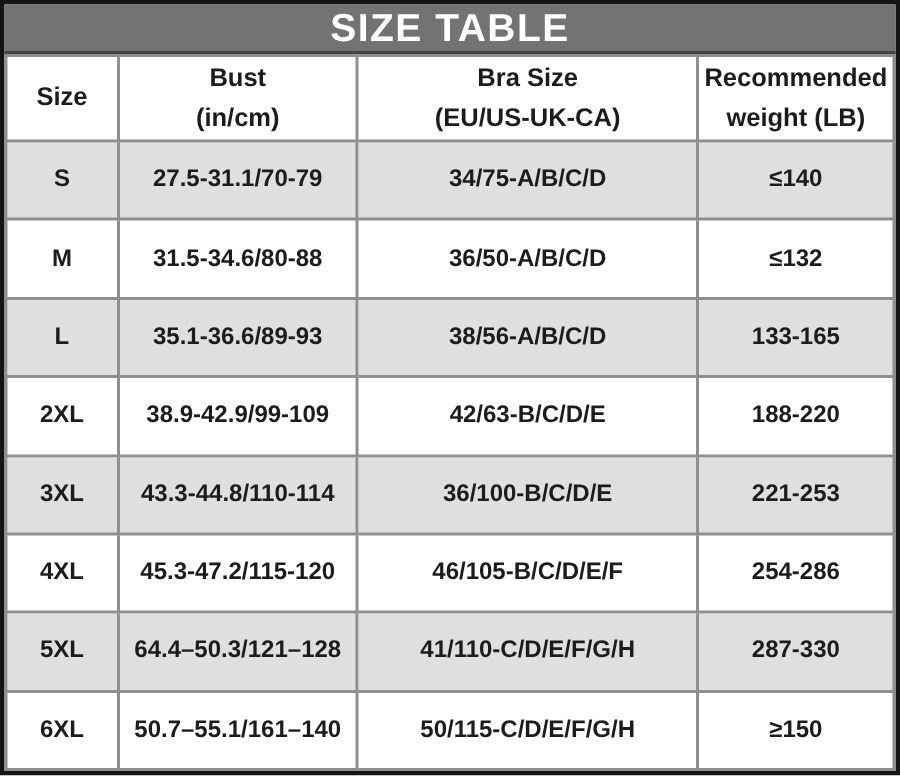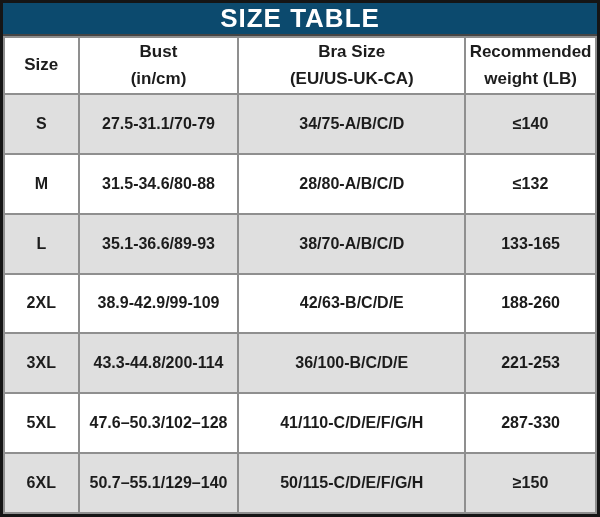--- a/index.html
+++ b/index.html
@@ -15,21 +15,21 @@
     display: flex;
     flex-direction: column;
     font-family: "Liberation Sans", sans-serif;
     font-weight: bold;
     color: #1c1c1c;
     background: #ffffff;
   }
   .title-bar {
     height: 31px;
     flex: 0 0 31px;
-    background: #0c4a6e;
+    background: #737373;
     color: #ffffff;
     font-size: 26px;
     letter-spacing: 1px;
     display: flex;
     align-items: center;
     justify-content: center;
     border-bottom: 2px solid #454545;
   }
   table.size-table {
     flex: 1 1 auto;
@@ -98,48 +98,54 @@
     <tbody>
       <tr>
         <td>S</td>
         <td>27.5-31.1/70-79</td>
         <td>34/75-A/B/C/D</td>
         <td>≤140</td>
       </tr>
       <tr>
         <td>M</td>
         <td>31.5-34.6/80-88</td>
-        <td>28/80-A/B/C/D</td>
+        <td>36/50-A/B/C/D</td>
         <td>≤132</td>
       </tr>
       <tr>
         <td>L</td>
         <td>35.1-36.6/89-93</td>
-        <td>38/70-A/B/C/D</td>
+        <td>38/56-A/B/C/D</td>
         <td>133-165</td>
       </tr>
       <tr>
         <td>2XL</td>
         <td>38.9-42.9/99-109</td>
         <td>42/63-B/C/D/E</td>
-        <td>188-260</td>
+        <td>188-220</td>
       </tr>
       <tr>
         <td>3XL</td>
-        <td>43.3-44.8/200-114</td>
+        <td>43.3-44.8/110-114</td>
         <td>36/100-B/C/D/E</td>
         <td>221-253</td>
       </tr>
       <tr>
+        <td>4XL</td>
+        <td>45.3-47.2/115-120</td>
+        <td>46/105-B/C/D/E/F</td>
+        <td>254-286</td>
+      </tr>
+      <tr>
         <td>5XL</td>
-        <td>47.6–50.3/102–128</td>
+        <td>64.4–50.3/121–128</td>
         <td>41/110-C/D/E/F/G/H</td>
         <td>287-330</td>
       </tr>
       <tr>
         <td>6XL</td>
-        <td>50.7–55.1/129–140</td>
+        <td>50.7–55.1/161–140</td>
         <td>50/115-C/D/E/F/G/H</td>
         <td>≥150</td>
       </tr>
     </tbody>
   </table>
 </div>
 
 </body></html>

